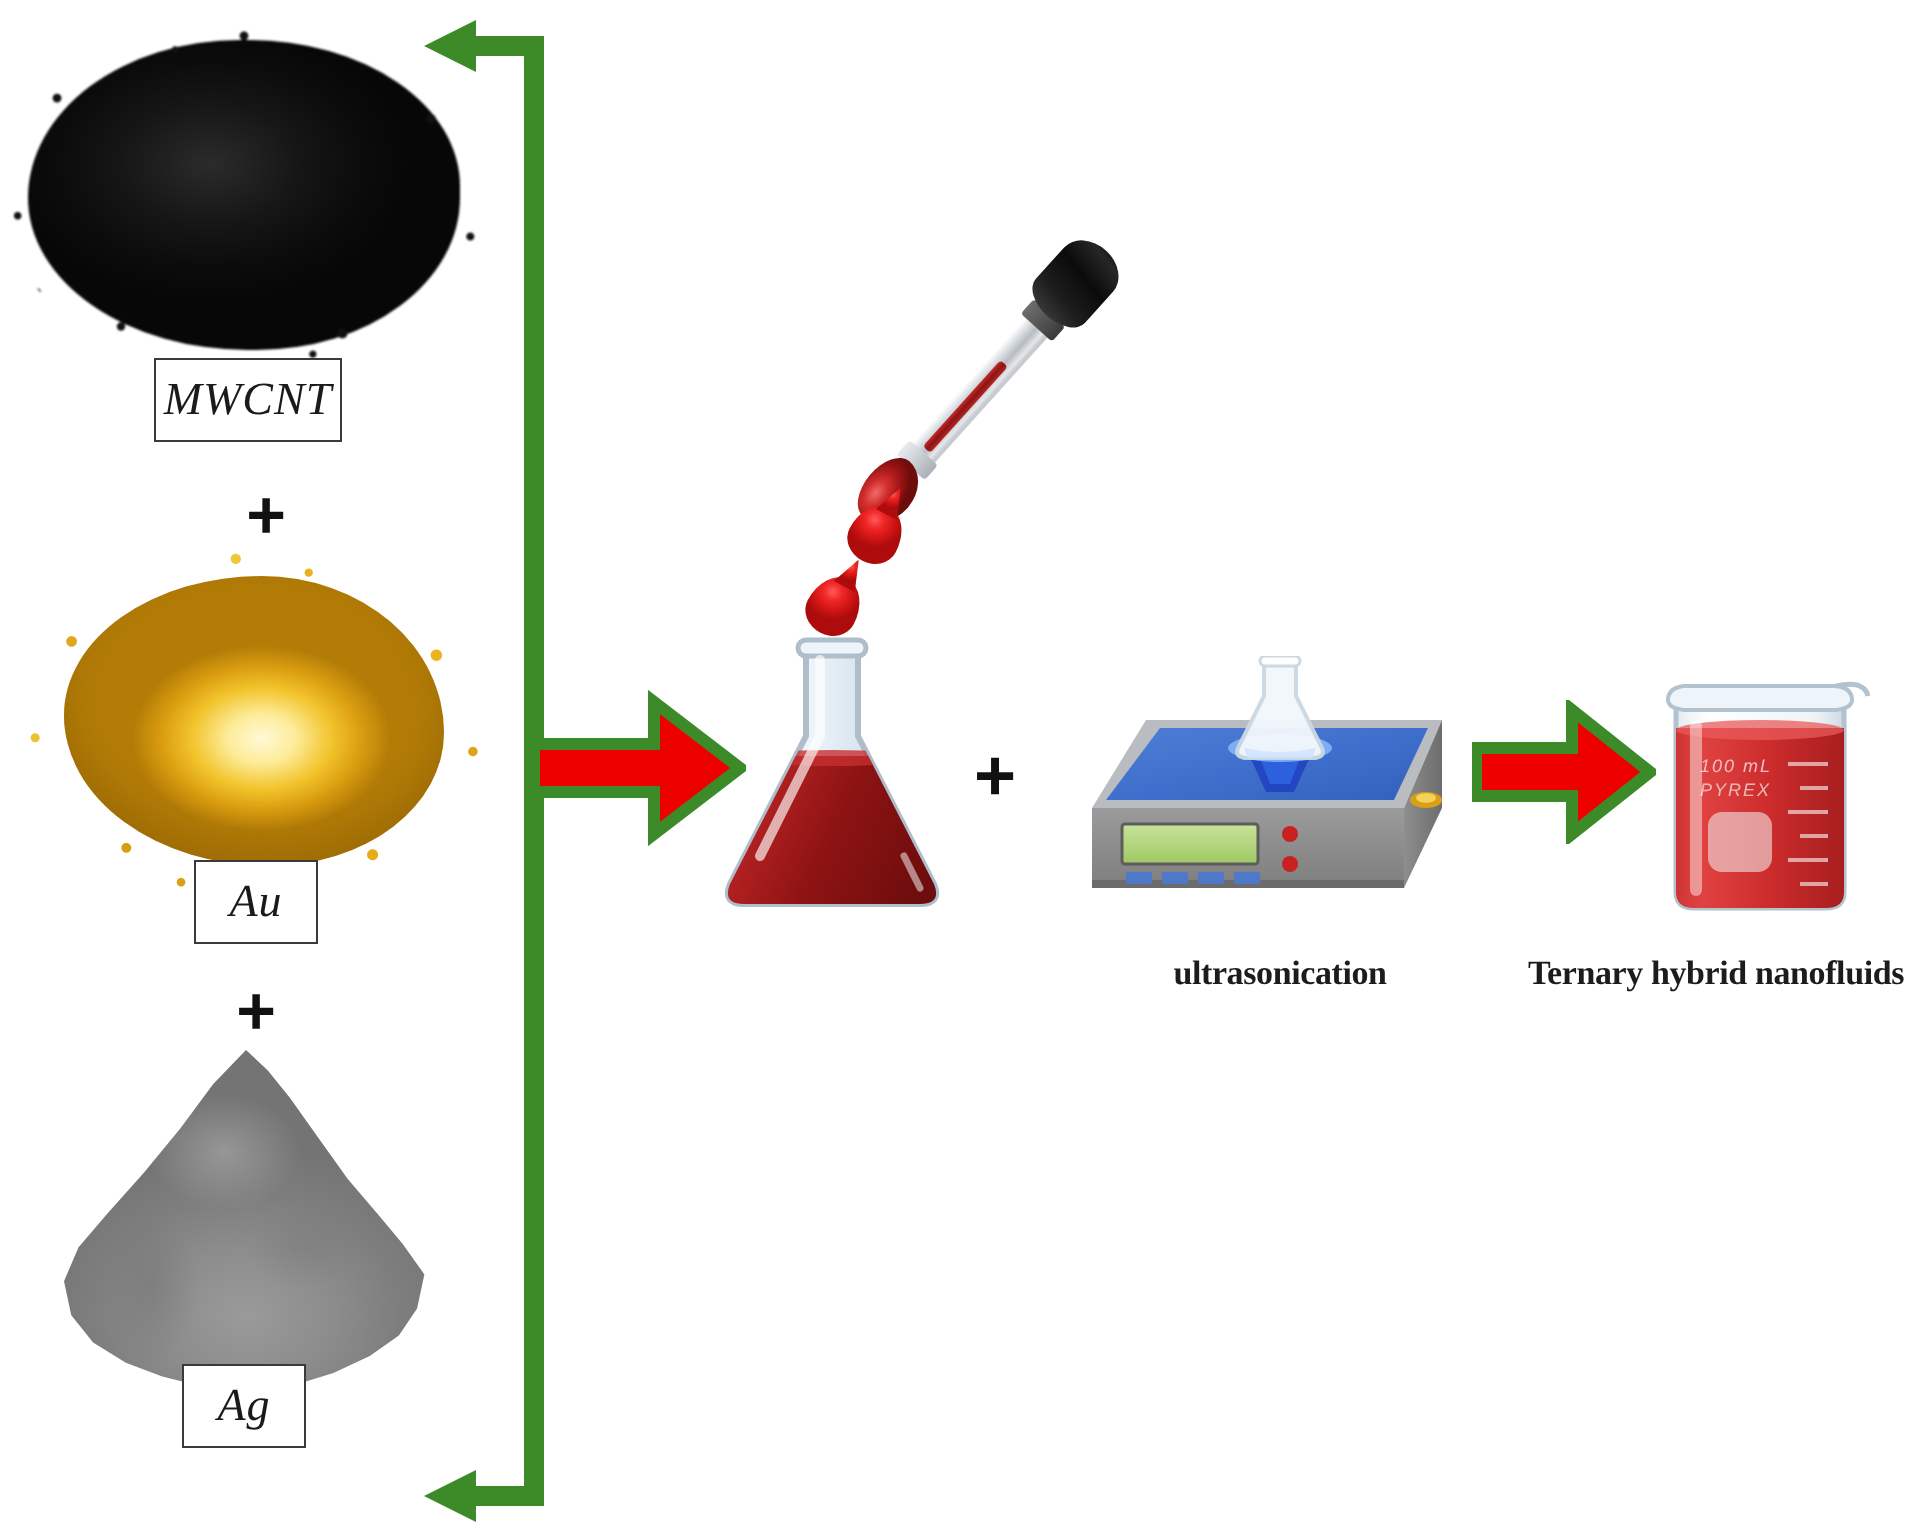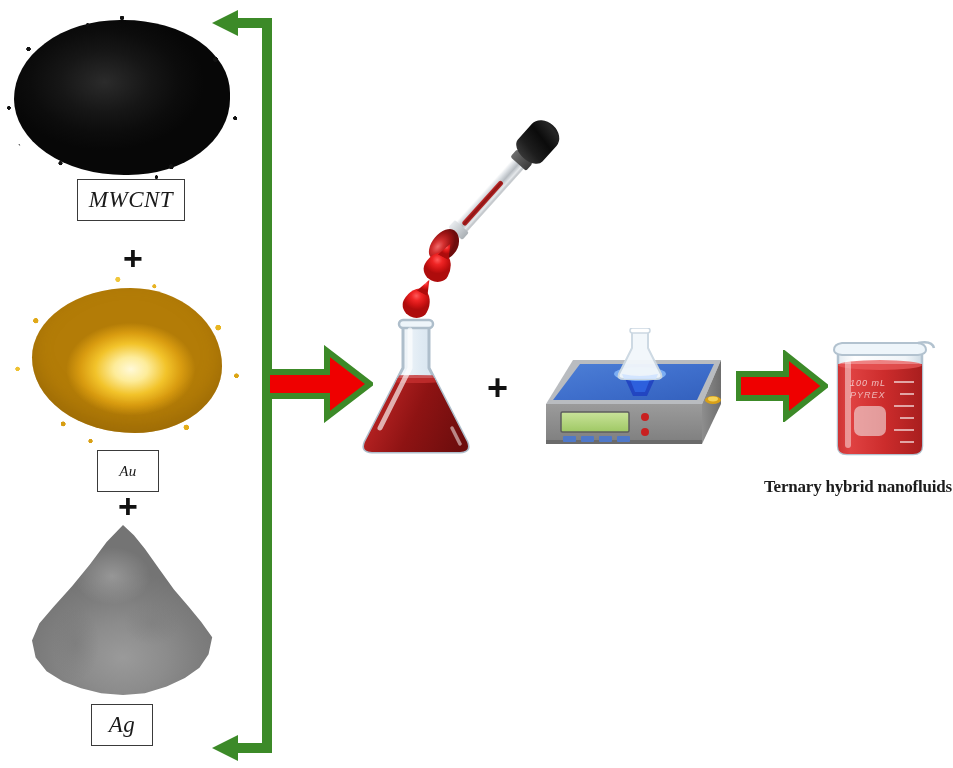--- a/index.html
+++ b/index.html
@@ -247,37 +247,37 @@
 
   <div class="green-line" style="left:238px; top:18px; width:34px; height:10px;"></div>
   <div class="green-arrow-left" style="left:212px; top:10px;"></div>
 
   <div class="green-line" style="left:238px; top:743px; width:34px; height:10px;"></div>
   <div class="green-arrow-left" style="left:212px; top:735px;"></div>
 
   <div class="powder-wrap" style="left:14px; top:20px; width:216px; height:155px;">
     <div class="pile-mwcnt"></div>
   </div>
-  <div class="chem-box" style="left:77px; top:179px; width:108px; height:42px; font-size:23px;">
+  <div class="chem-box" style="left:77px; top:179px; width:94px; height:42px; font-size:23px;">
     <span>MWCNT</span>
   </div>
   <div class="plus-sign" style="left:108px; top:241px; width:50px; font-size:34px;">+</div>
 
   <div class="powder-wrap" style="left:32px; top:288px; width:190px; height:145px;">
     <div class="pile-au"></div>
   </div>
-  <div class="chem-box" style="left:97px; top:430px; width:62px; height:42px; font-size:15px;margin-top:20px;">
+  <div class="chem-box" style="left:97px; top:430px; width:62px; height:42px; font-size:23px;">
     <span>Au</span>
   </div>
   <div class="plus-sign" style="left:103px; top:489px; width:50px; font-size:34px;">+</div>
 
   <div class="powder-wrap" style="left:32px; top:525px; width:182px; height:170px;">
     <div class="pile-ag"></div>
   </div>
-  <div class="chem-box" style="left:91px; top:704px; width:62px; height:42px; font-size:23px;">
+  <div class="chem-box" style="left:91px; top:682px; width:62px; height:42px; font-size:23px;">
     <span>Ag</span>
   </div>
 
   <div class="red-arrow" style="left:265px; top:345px; width:108px; height:78px;">
     <svg width="108" height="78" viewBox="0 0 108 78">
       <polygon points="2,27 62,27 62,6 105,39 62,72 62,51 2,51" fill="#ef0000" stroke="#3c8a28" stroke-width="6" stroke-linejoin="miter"></polygon>
     </svg>
   </div>
 
   <div class="dropper" style="left:404px; top:104px; width:180px; height:180px;">
@@ -385,20 +385,21 @@
 
       <polygon points="88,46 122,46 112,68 98,68" fill="#1f3fbf" opacity="0.85"></polygon>
       <polygon points="93,46 117,46 110,64 100,64" fill="#2f63e0" opacity="0.9"></polygon>
       <ellipse cx="105" cy="46" rx="26" ry="7" fill="#8fc2ff" opacity="0.75"></ellipse>
 
       <path d="M97,2 L97,20 L84,46 Q82,51 89,51 L121,51 Q128,51 126,46 L113,20 L113,2 Z" fill="#f2f7fb" stroke="#ccd8e2" stroke-width="2" opacity="0.96"></path>
       <rect x="95" y="0" width="20" height="5" rx="2.5" fill="#ffffff" stroke="#ccd8e2" stroke-width="1.5"></rect>
       <path d="M87,46 Q105,50 123,46 L121,51 L89,51 Z" fill="#cfe3ff" opacity="0.9"></path>
     </svg>
   </div>
+  <div class="caption" style="left:545px; top:477px; width:190px; font-size:17px; text-align:center;">ultrasonication</div>
 
   <div class="red-arrow" style="left:736px; top:350px; width:92px; height:72px;">
     <svg width="92" height="72" viewBox="0 0 92 72">
       <polygon points="2,24 50,24 50,5 89,36 50,67 50,48 2,48" fill="#ef0000" stroke="#3c8a28" stroke-width="6" stroke-linejoin="miter"></polygon>
     </svg>
   </div>
 
   <div class="beaker" style="left:820px; top:324px; width:120px; height:142px;font-style:italic;">
     <svg width="120" height="142" viewBox="0 0 120 142">
       <defs>

